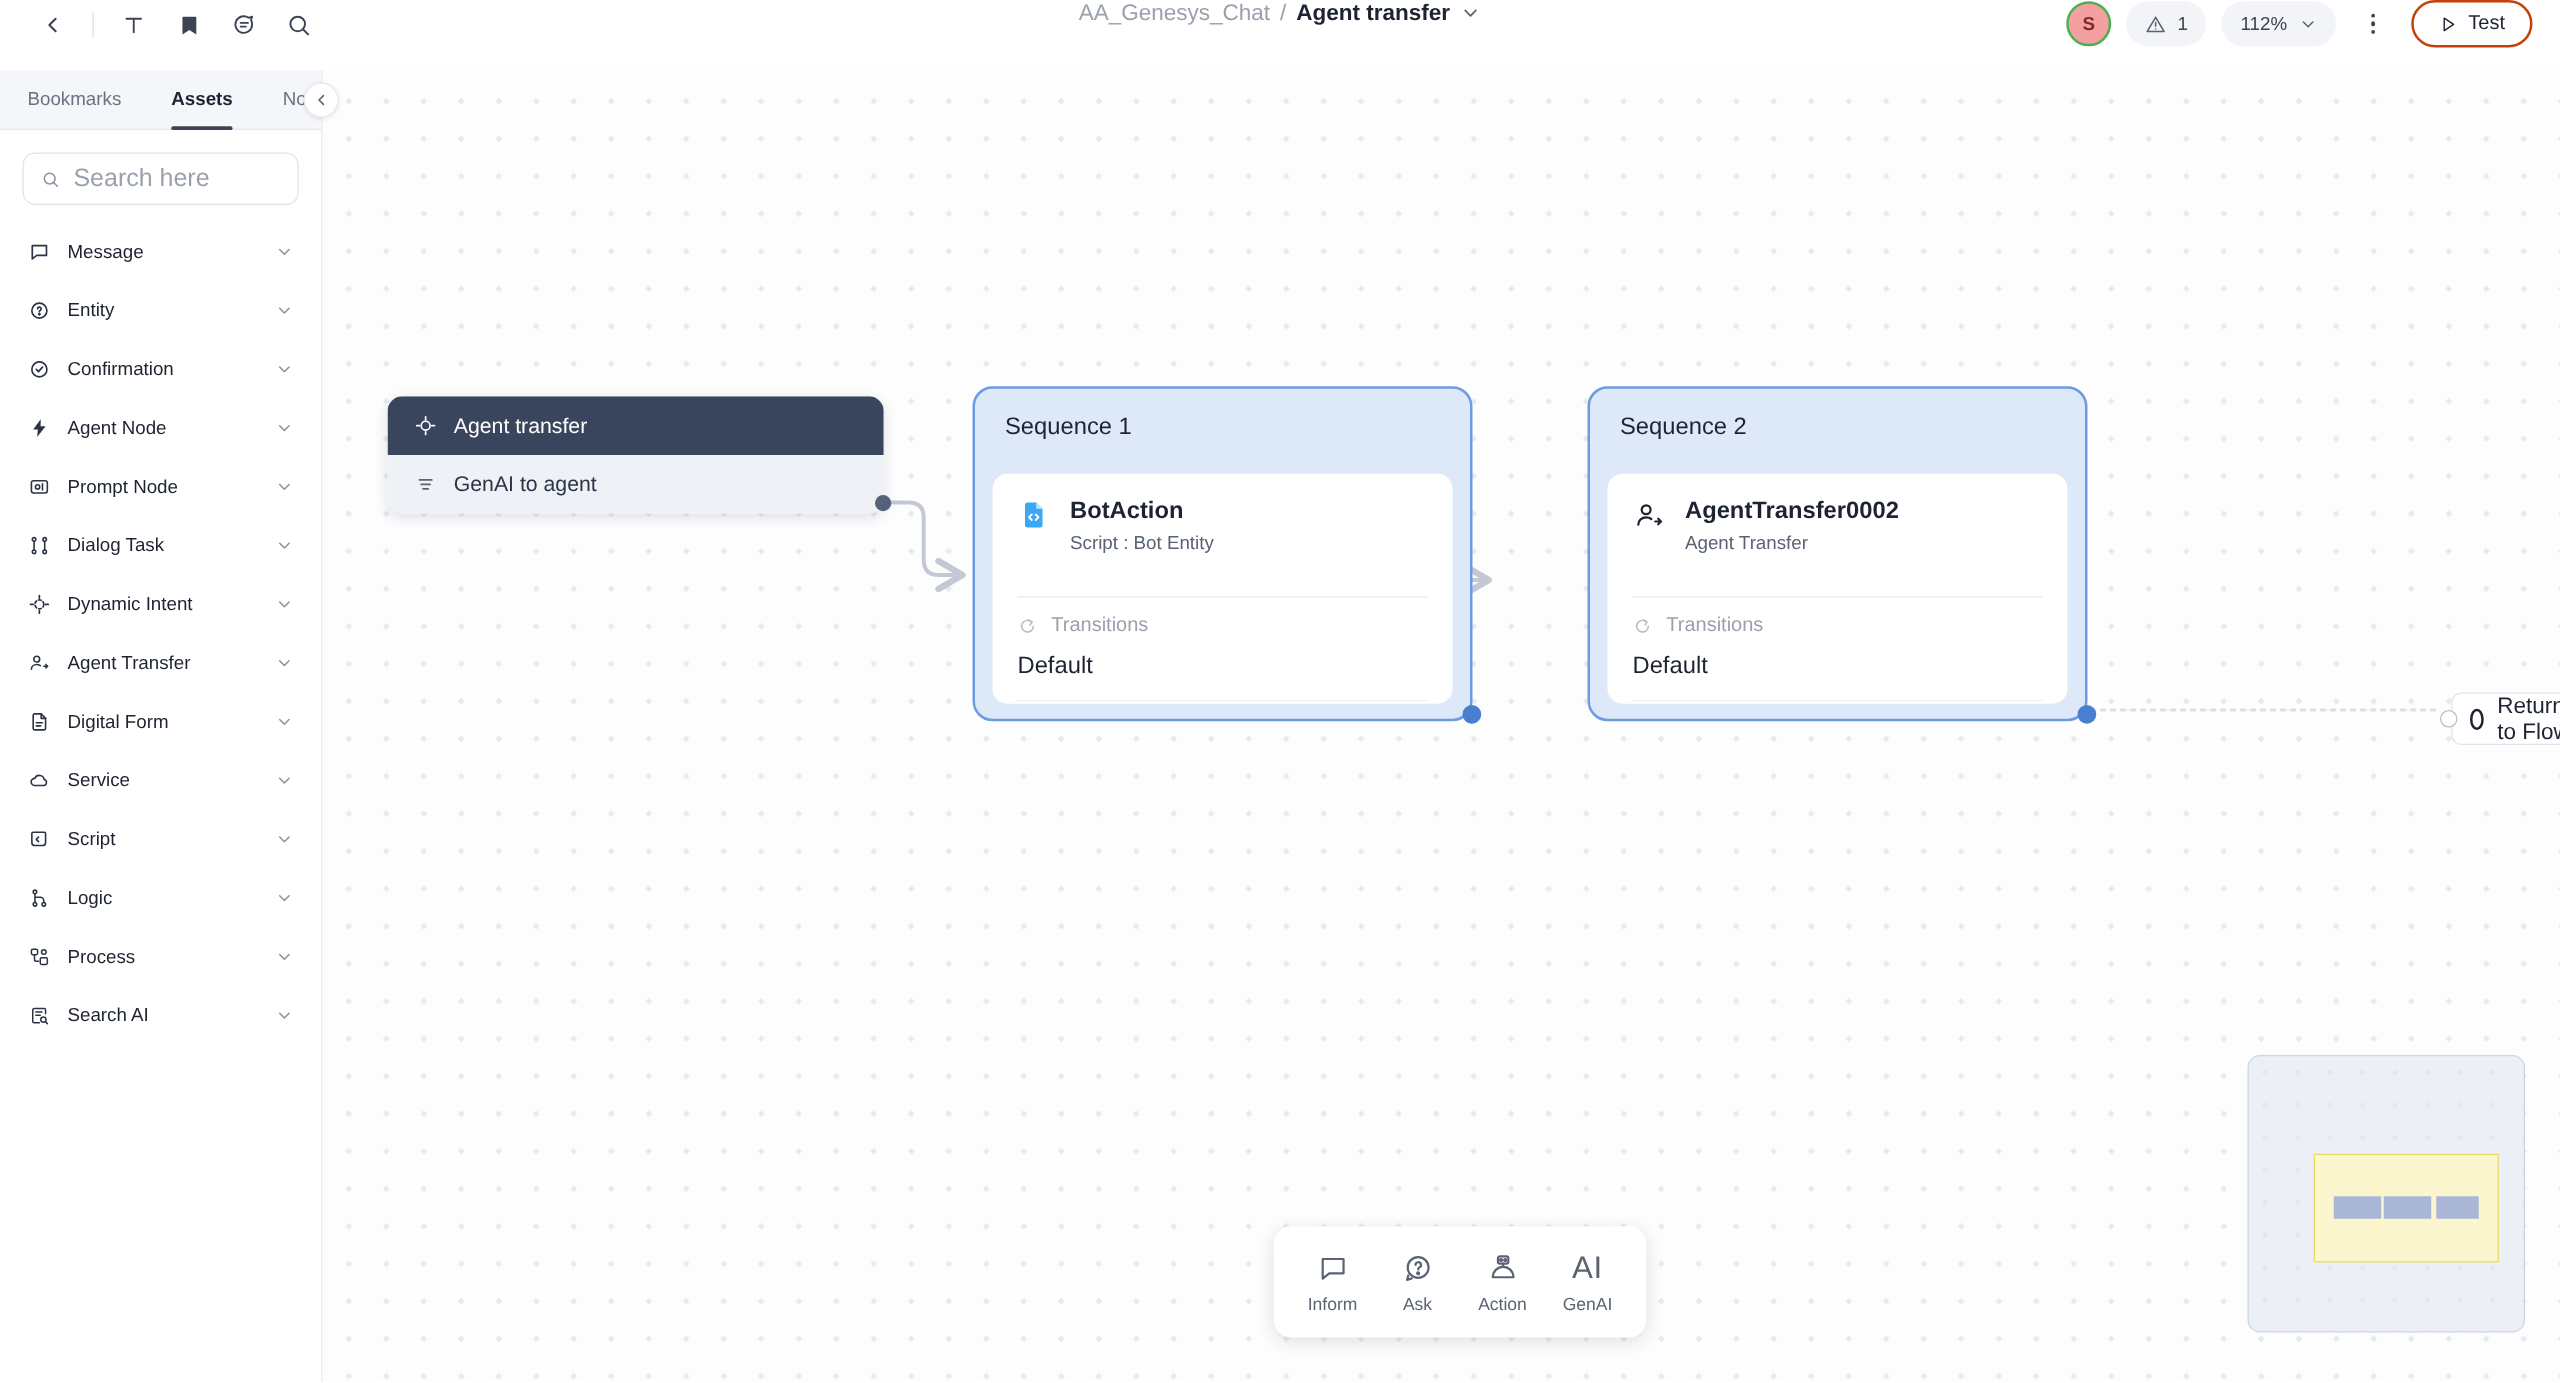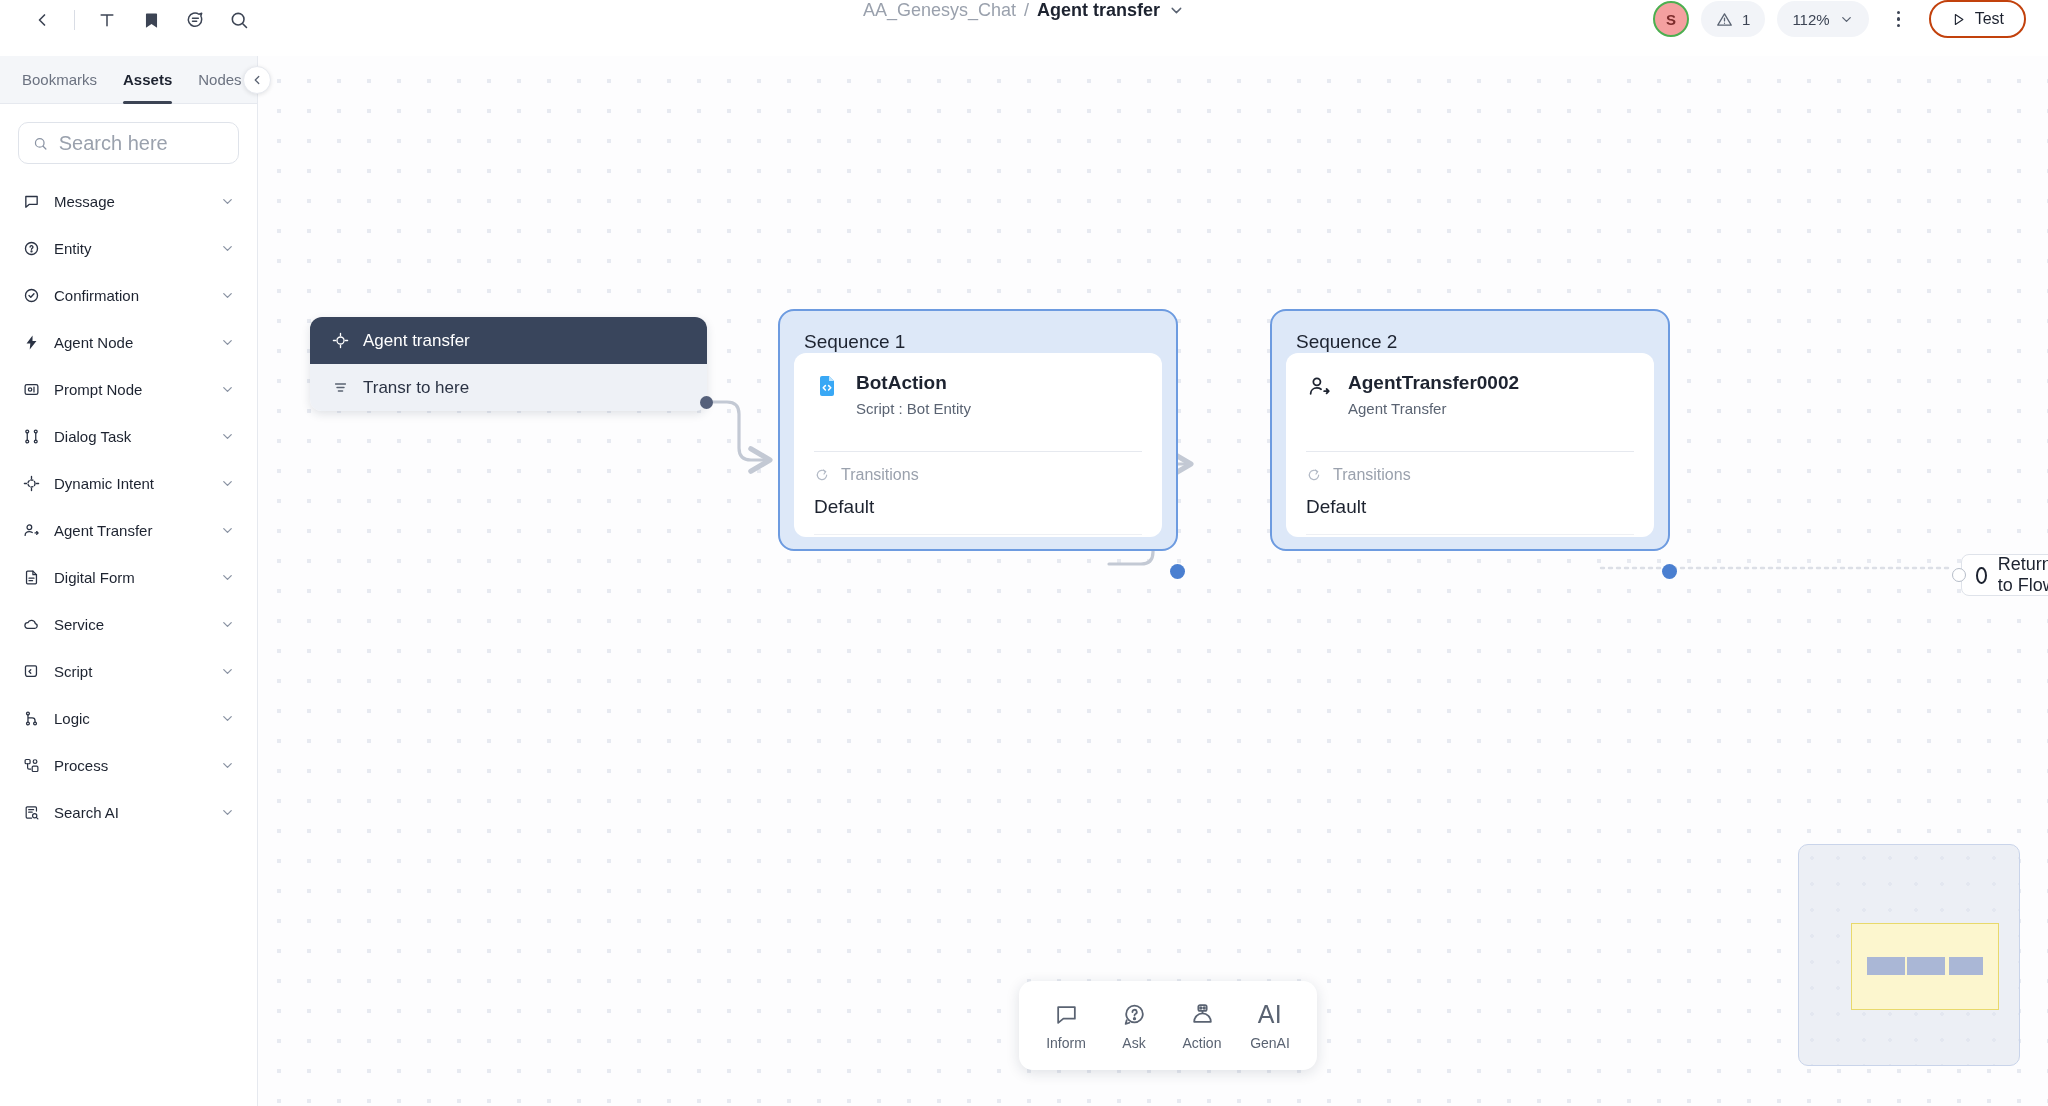--- a/index.html
+++ b/index.html
@@ -59,21 +59,21 @@
     font-size: 16px; color: #1d2330; cursor: pointer;
   }
 
   
   .sidebar {
     position: absolute; top: 56px; left: 0; width: 258px; height: 1050px;
     background: #ffffff; border-right: 1px solid #e6e9ef; z-index: 30;
   }
   .tabs {
     height: 48px; background: #f4f6f9; display: flex; align-items: center;
-    gap: 26px; padding: 0 22px; border-bottom: 1px solid #e6e9ef;
+    gap: 40px; padding: 0 22px; border-bottom: 1px solid #e6e9ef;
     position: relative;
   }
   .tab { font-size: 15px; color: #6b7280; cursor: pointer; height: 48px;
          display: flex; align-items: center; position: relative; }
   .tab.active { color: #1d2330; font-weight: 700; }
   .tab.active::after {
     content: ''; position: absolute; left: 0; right: 0; bottom: 0;
     height: 3px; background: #3c4454; border-radius: 2px;
   }
   .collapse-btn {
@@ -132,21 +132,21 @@
   .dot-dark {
     position: absolute; width: 13px; height: 13px; border-radius: 50%;
     background: #55607a; left: 442px; top: 340px; z-index: 6;
   }
 
   
   .seq {
     position: absolute; border: 2px solid #6d9be0; border-radius: 16px;
     background: #dde8f8; padding: 14px 14px 12px; cursor: pointer;
   }
-  .seq-title { font-size: 19px; color: #1d2330; padding: 6px 10px 0; }
+  .seq-title { font-size: 19px; color: #1d2330; padding: 6px 10px 26px; }
   .seq-card {
     background: #ffffff; border-radius: 12px; padding: 18px 20px 2px;
   }
   .sc-top { display: flex; gap: 16px; align-items: flex-start; min-height: 64px; }
   .sc-ic { width: 26px; height: 26px; flex: 0 0 26px; margin-top: 2px;
            display: flex; align-items: center; justify-content: center; }
   .sc-name { font-size: 19px; font-weight: 700; color: #1d2330; line-height: 1.25; }
   .sc-sub { font-size: 15px; color: #5a6372; margin-top: 5px; }
   .sc-rule { height: 1px; background: #e6e9ef; margin: 16px 0 0; }
   .sc-trans { display: flex; align-items: center; gap: 11px; padding: 14px 0 0; }
@@ -527,21 +527,21 @@
       <svg width="17" height="17" viewBox="0 0 24 24" fill="none" stroke="currentColor" stroke-width="1.9" stroke-linecap="round">
           <circle cx="12" cy="12" r="5"></circle>
           <path d="M12 2v3M12 19v3M2 12h3M19 12h3"></path>
         </svg>
       <span>Agent transfer</span>
     </div>
     <div class="ni-body">
       <svg width="17" height="17" viewBox="0 0 24 24" fill="none" stroke="#5a6372" stroke-width="1.9" stroke-linecap="round">
           <path d="M5 7h14M7 12h10M9 17h6"></path>
         </svg>
-      <span>Transr to here</span>
+      <span>GenAI to agent</span>
     </div>
   </div>
   <div class="dot-dark"></div>
 
   <div class="seq" style="left:520px; top:253px; width:400px;">
     <div class="seq-title">Sequence 1</div>
     <div class="seq-card">
       <div class="sc-top">
         <span class="sc-ic">
           <svg width="24" height="24" viewBox="0 0 24 24" fill="#39a8f5">

